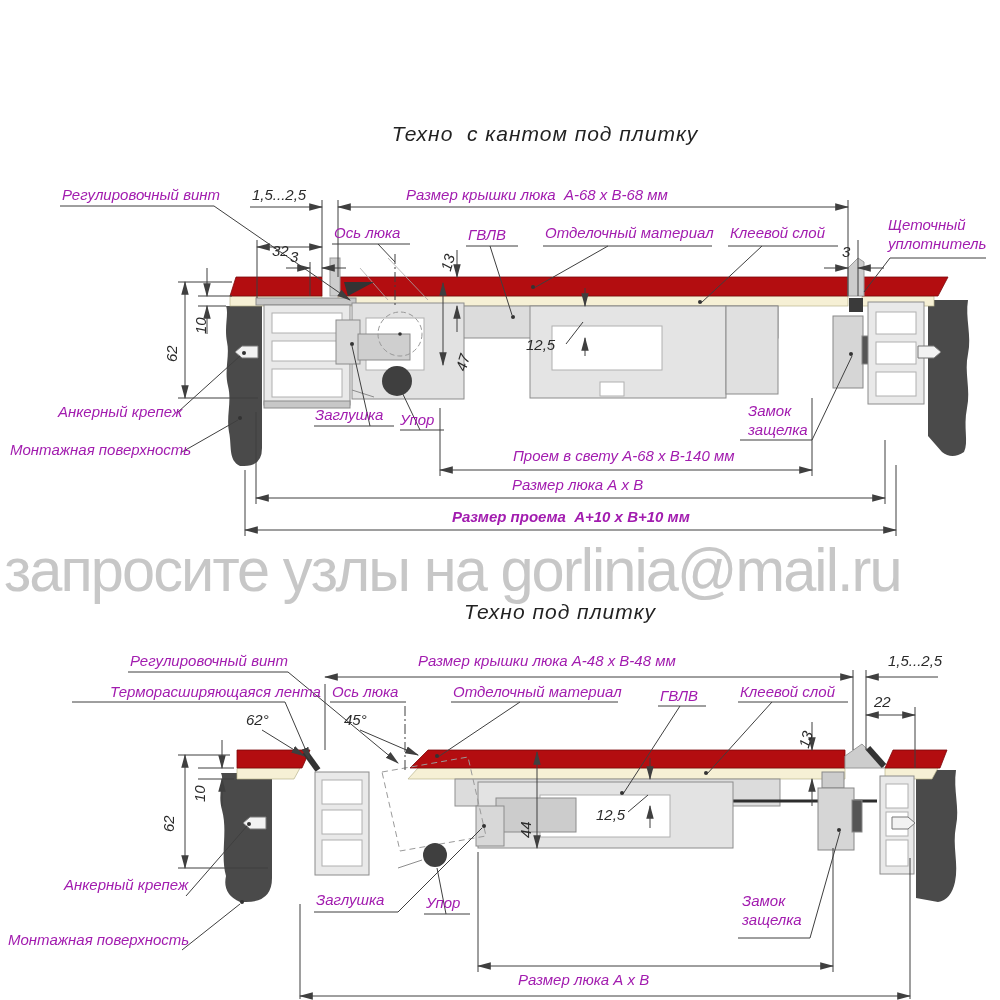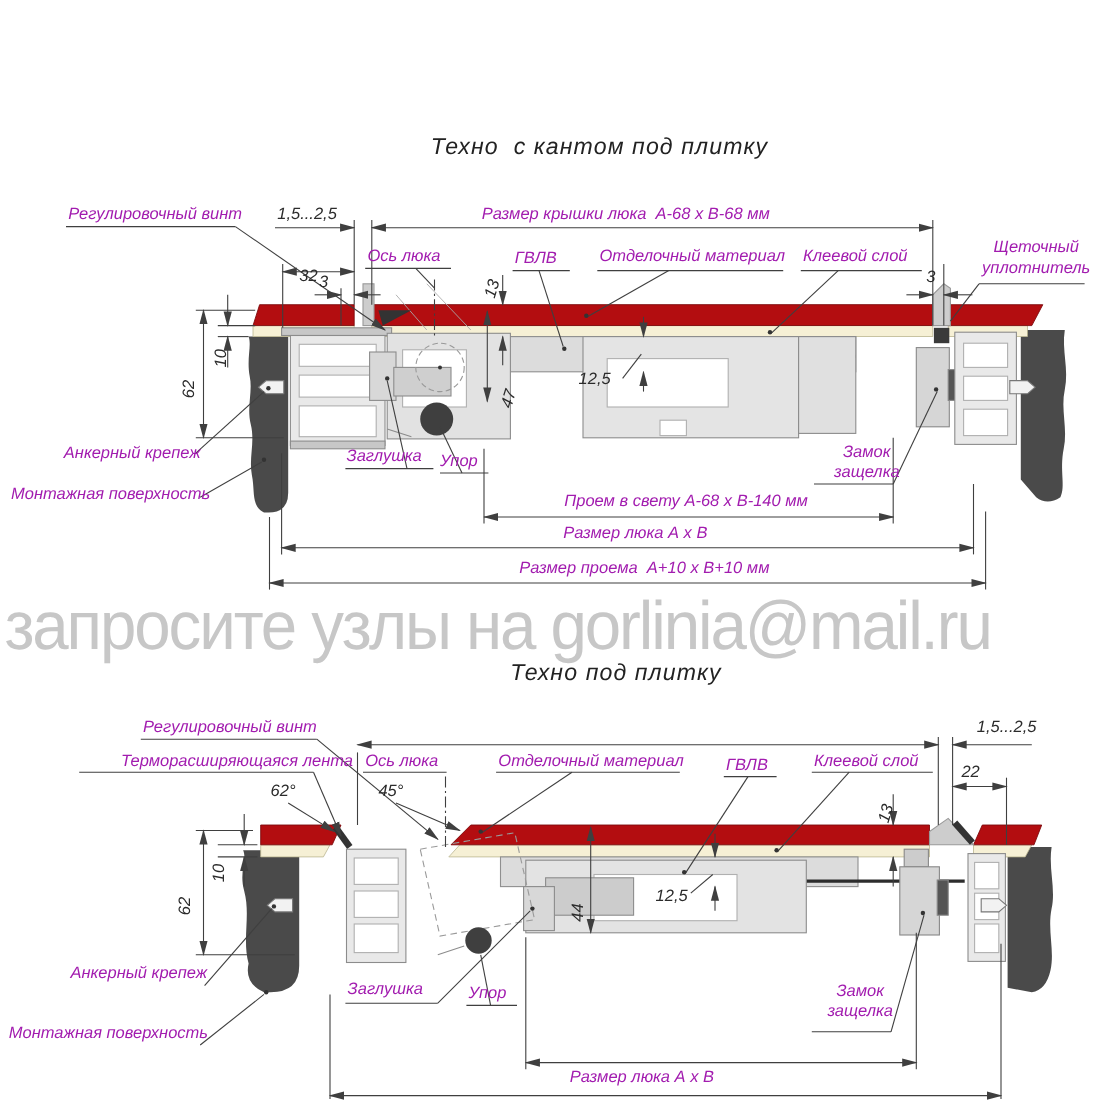--- a/index.html
+++ b/index.html
@@ -1,20 +1,20 @@
 <!DOCTYPE html>
 <html><head>
 <meta charset="utf-8">
 <style>
   html,body{margin:0;padding:0;background:#ffffff;}
   .canvas{position:relative;width:1000px;height:1000px;background:#fff;overflow:hidden;
           font-family:"Liberation Sans",sans-serif;}
   svg{position:absolute;left:0;top:0;}
   .lbl{position:absolute;font-style:italic;font-size:15px;color:#a21caf;white-space:pre;line-height:1.25;}
-  .wrap{white-space:normal;text-align:center;}
+  .wrap{white-space:normal;}
   .dim{position:absolute;font-style:italic;font-size:15px;color:#2b2b2b;white-space:pre;}
   .rot{transform:rotate(-90deg);transform-origin:0 0;}
   .rot73{transform:rotate(-73deg);transform-origin:0 0;}
   .title{position:absolute;font-style:italic;font-size:21px;letter-spacing:1px;color:#222;
          text-align:center;white-space:pre;}
   .watermark{position:absolute;left:4px;top:534px;font-size:62px;color:#c7c7c7;
              letter-spacing:-2px;white-space:pre;transform:scaleX(0.96);transform-origin:0 0;}
 </style>
 </head>
 <body>
@@ -323,48 +323,49 @@
           <circle cx="484" cy="826" r="2"></circle>
       <circle cx="839" cy="830" r="2"></circle>
     </g>
   </g>
 </svg>
 
 <div class="title" style="left:45px;top:122px;width:1000px;">Техно  с кантом под плитку</div>
 
 <div class="lbl" style="left:62px;top:186px;">Регулировочный винт</div>
 <div class="dim" style="left:252px;top:186px;">1,5...2,5</div>
-<div class="lbl" style="left:438px;top:186px;">Размер крышки люка  А-68 х В-68 мм</div>
+<div class="lbl" style="left:406px;top:186px;">Размер крышки люка  А-68 х В-68 мм</div>
 <div class="dim" style="left:272px;top:242px;">32</div>
 <div class="lbl" style="left:334px;top:224px;">Ось люка</div>
 <div class="lbl" style="left:468px;top:226px;">ГВЛВ</div>
 <div class="lbl" style="left:545px;top:224px;">Отделочный материал</div>
 <div class="lbl" style="left:730px;top:224px;">Клеевой слой</div>
 <div class="lbl wrap" style="left:888px;top:216px;width:108px;">Щеточный уплотнитель</div>
 <div class="dim" style="left:290px;top:248px;">3</div>
 <div class="dim" style="left:842px;top:243px;">3</div>
 <div class="dim rot73" style="left:437px;top:268px;">13</div>
 <div class="dim rot" style="left:192px;top:334px;">10</div>
 <div class="dim rot" style="left:163px;top:362px;">62</div>
 <div class="dim rot73" style="left:452px;top:368px;">47</div>
 <div class="dim" style="left:526px;top:336px;">12,5</div>
 <div class="lbl" style="left:58px;top:403px;">Анкерный крепеж</div>
 <div class="lbl" style="left:10px;top:441px;">Монтажная поверхность</div>
 <div class="lbl" style="left:315px;top:406px;">Заглушка</div>
 <div class="lbl" style="left:400px;top:411px;">Упор</div>
 <div class="lbl wrap" style="left:748px;top:402px;width:80px;">Замок защелка</div>
 <div class="lbl" style="left:513px;top:447px;">Проем в свету А-68 х В-140 мм</div>
 <div class="lbl" style="left:512px;top:476px;">Размер люка А х В</div>
-<div class="lbl" style="left:472px;top:508px;">Размер проема  А+10 х В+10 мм</div>
+<div class="lbl" style="left:452px;top:508px;font-weight:bold;">Размер проема  А+10 х В+10 мм</div>
 
 <div class="watermark">запросите узлы на gorlinia@mail.ru</div>
 
 <div class="title" style="left:60px;top:600px;width:1000px;">Техно под плитку</div>
 
 <div class="lbl" style="left:130px;top:652px;">Регулировочный винт</div>
+<div class="lbl" style="left:418px;top:652px;">Размер крышки люка А-48 х В-48 мм</div>
 <div class="dim" style="left:888px;top:652px;">1,5...2,5</div>
 <div class="lbl" style="left:74px;top:683px;margin-left:36px;">Терморасширяющаяся лента</div>
 <div class="lbl" style="left:332px;top:683px;">Ось люка</div>
 <div class="lbl" style="left:453px;top:683px;">Отделочный материал</div>
 <div class="lbl" style="left:660px;top:687px;">ГВЛВ</div>
 <div class="lbl" style="left:740px;top:683px;">Клеевой слой</div>
 <div class="dim" style="left:874px;top:693px;">22</div>
 <div class="dim" style="left:246px;top:711px;">62°</div>
 <div class="dim" style="left:344px;top:711px;text-align:center;">45°</div>
 <div class="dim rot73" style="left:795px;top:745px;">13</div>

